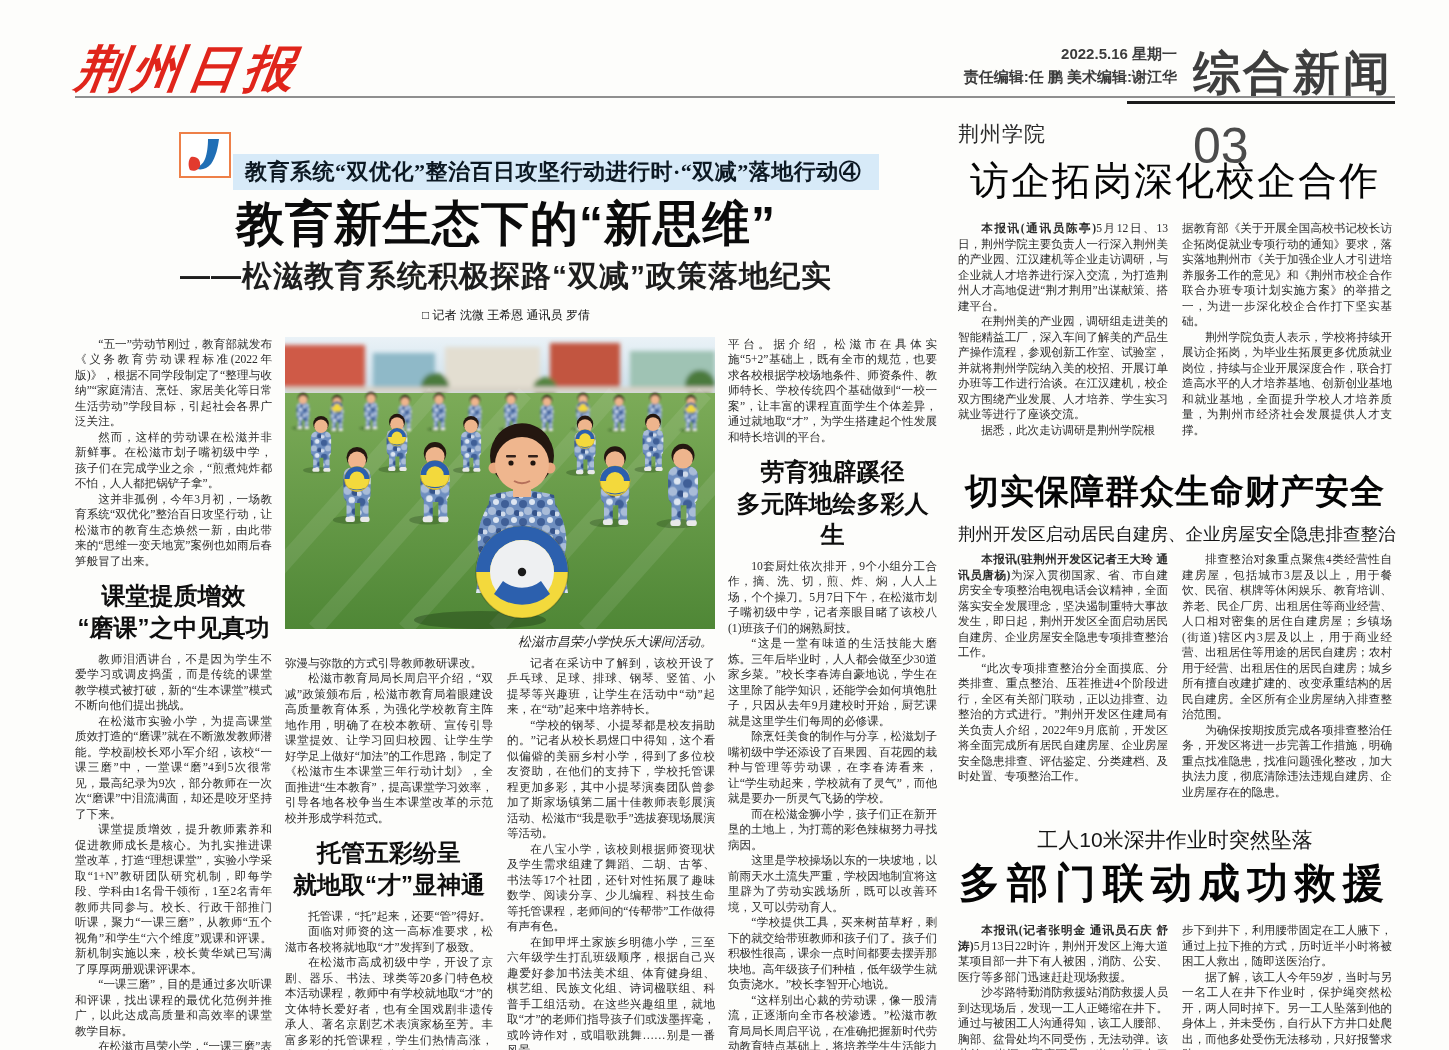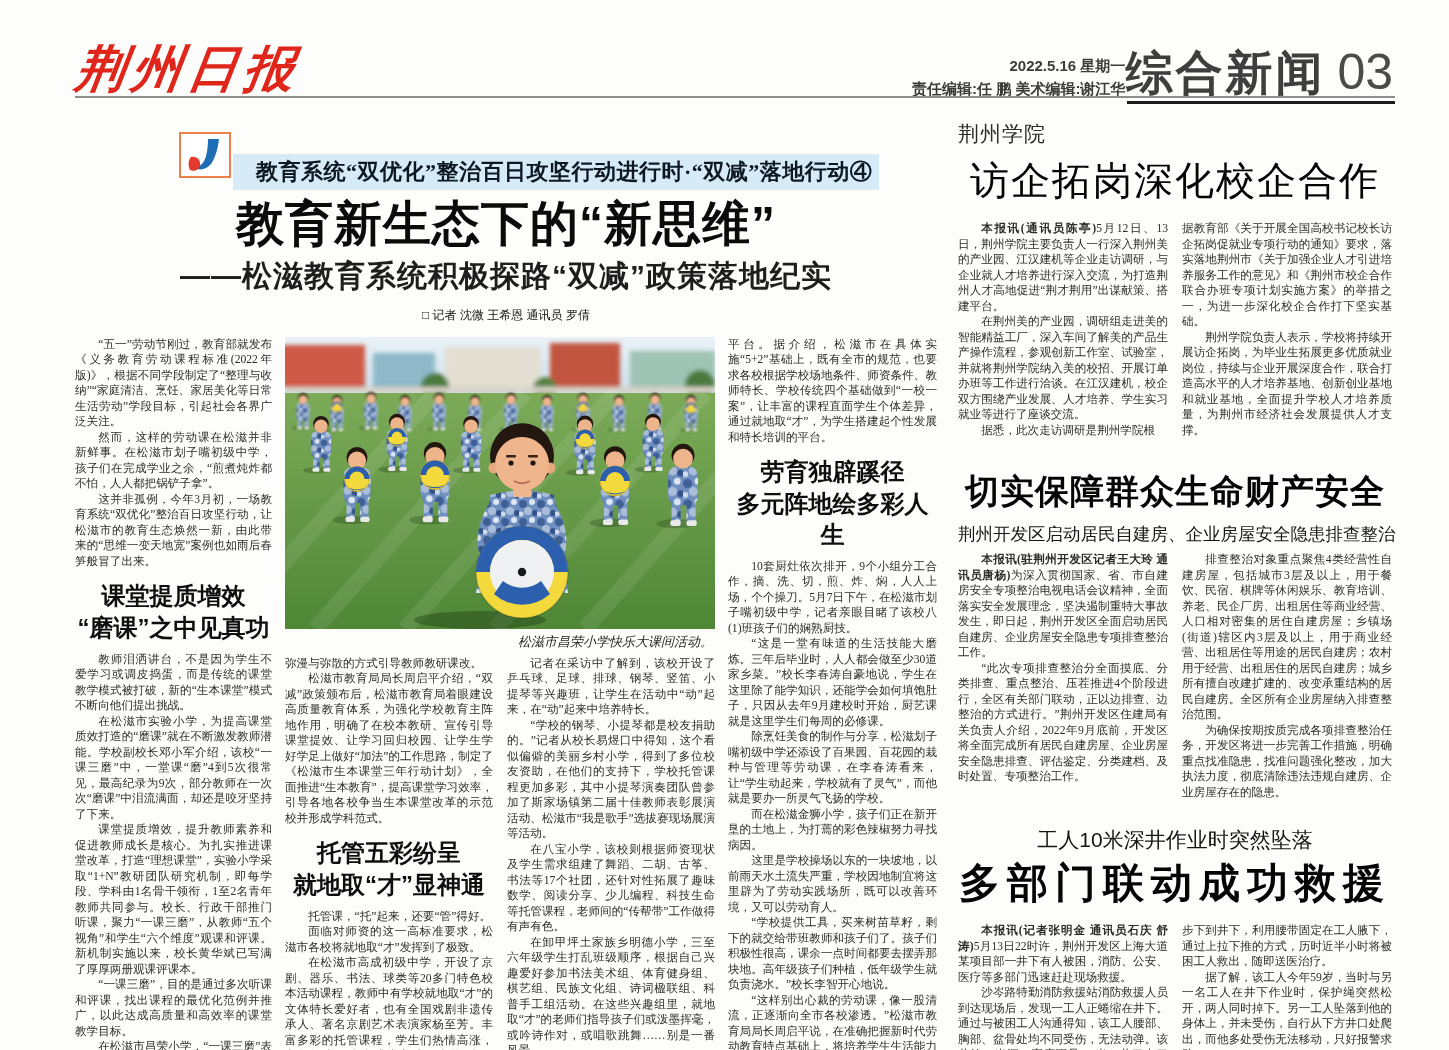--- a/index.html
+++ b/index.html
@@ -2,34 +2,34 @@
 <html><head>
 <meta charset="utf-8">
 <style>
   html,body{margin:0;padding:0;background:#9a9a9a;}
   .page{position:relative;width:1449px;height:1050px;background:#fdfdfb;overflow:hidden;
         font-family:"Liberation Sans",sans-serif;color:#222;}
   
   .masthead{position:absolute;left:76px;top:36px;font-family:"DejaVu Serif",serif;
             font-style:italic;font-weight:bold;font-size:50px;color:#e0251b;
             letter-spacing:6px;transform:skewX(-8deg);}
-  .header-right{position:absolute;right:56px;top:42px;display:flex;align-items:flex-end;}
+  .header-right{position:absolute;right:56px;top:42px;display:flex;align-items:flex-start;gap:16px;}
   .header-meta{text-align:right;font-size:15px;font-weight:bold;color:#3c3c3c;line-height:1.55;padding-bottom:5px;}
-  .section-wrap{display:flex;align-items:baseline;gap:12px;}
+  .section-wrap{display:flex;align-items:baseline;gap:12px;flex-direction:column;}
   .section-title{font-size:47px;font-weight:900;color:#3e3e3e;letter-spacing:3px;}
   .page-number{font-size:50px;font-weight:400;color:#4b4b4b;}
   .rule-long{position:absolute;left:75px;right:54px;top:96px;height:2px;background:#8f8f8f;}
   .rule-short{position:absolute;right:54px;width:268px;top:101px;height:3px;background:#1c1c1c;}
   
   .main{position:absolute;left:75px;top:120px;width:862px;}
   .kicker-row{display:flex;align-items:center;margin-left:104px;width:700px;}
   .logo-box{width:48px;height:42px;border:2px solid #ee8049;background:#fff;flex:none;
             display:flex;align-items:center;justify-content:center;}
   .kicker-bar{flex:1;height:36px;background:#d7eaf8;display:flex;align-items:center;
-              padding-left:23px;margin-left:2px;margin-top:34px;}
+              padding-left:12px;margin-left:2px;margin-top:34px;}
   .kicker-text{font-family:"Liberation Serif",serif;font-weight:900;font-size:22px;color:#0c1822;letter-spacing:0.5px;}
   .headline{margin-top:8px;text-align:center;font-size:48px;line-height:1.08;font-weight:900;
             color:#0b0b0b;letter-spacing:1px;}
   .subheadline{text-align:center;font-size:30px;font-weight:600;color:#1e1e1e;margin-top:6px;letter-spacing:1px;}
   .byline{text-align:center;font-size:12px;color:#111;margin-top:10px;}
   .columns{display:flex;gap:13px;margin-top:13px;height:740px;overflow:hidden;}
   .col{overflow:hidden;}
   .c1{width:197px;}
   .mid{width:430px;display:flex;flex-direction:column;flex:none;}
   .c4{width:209px;}

